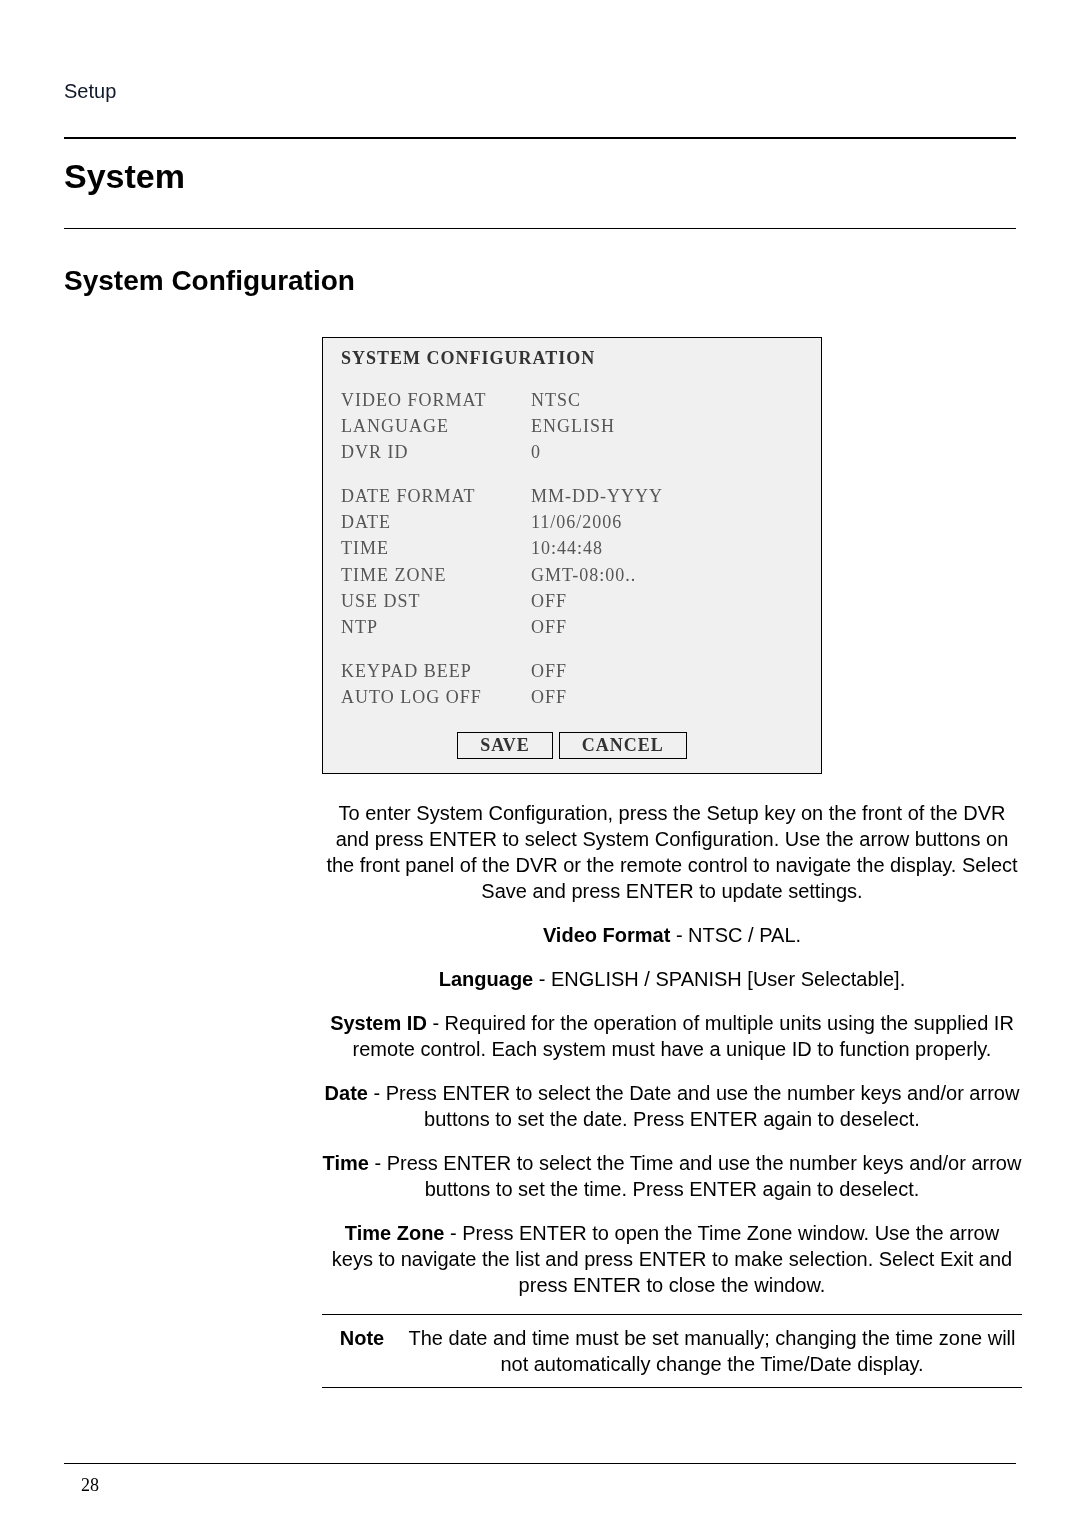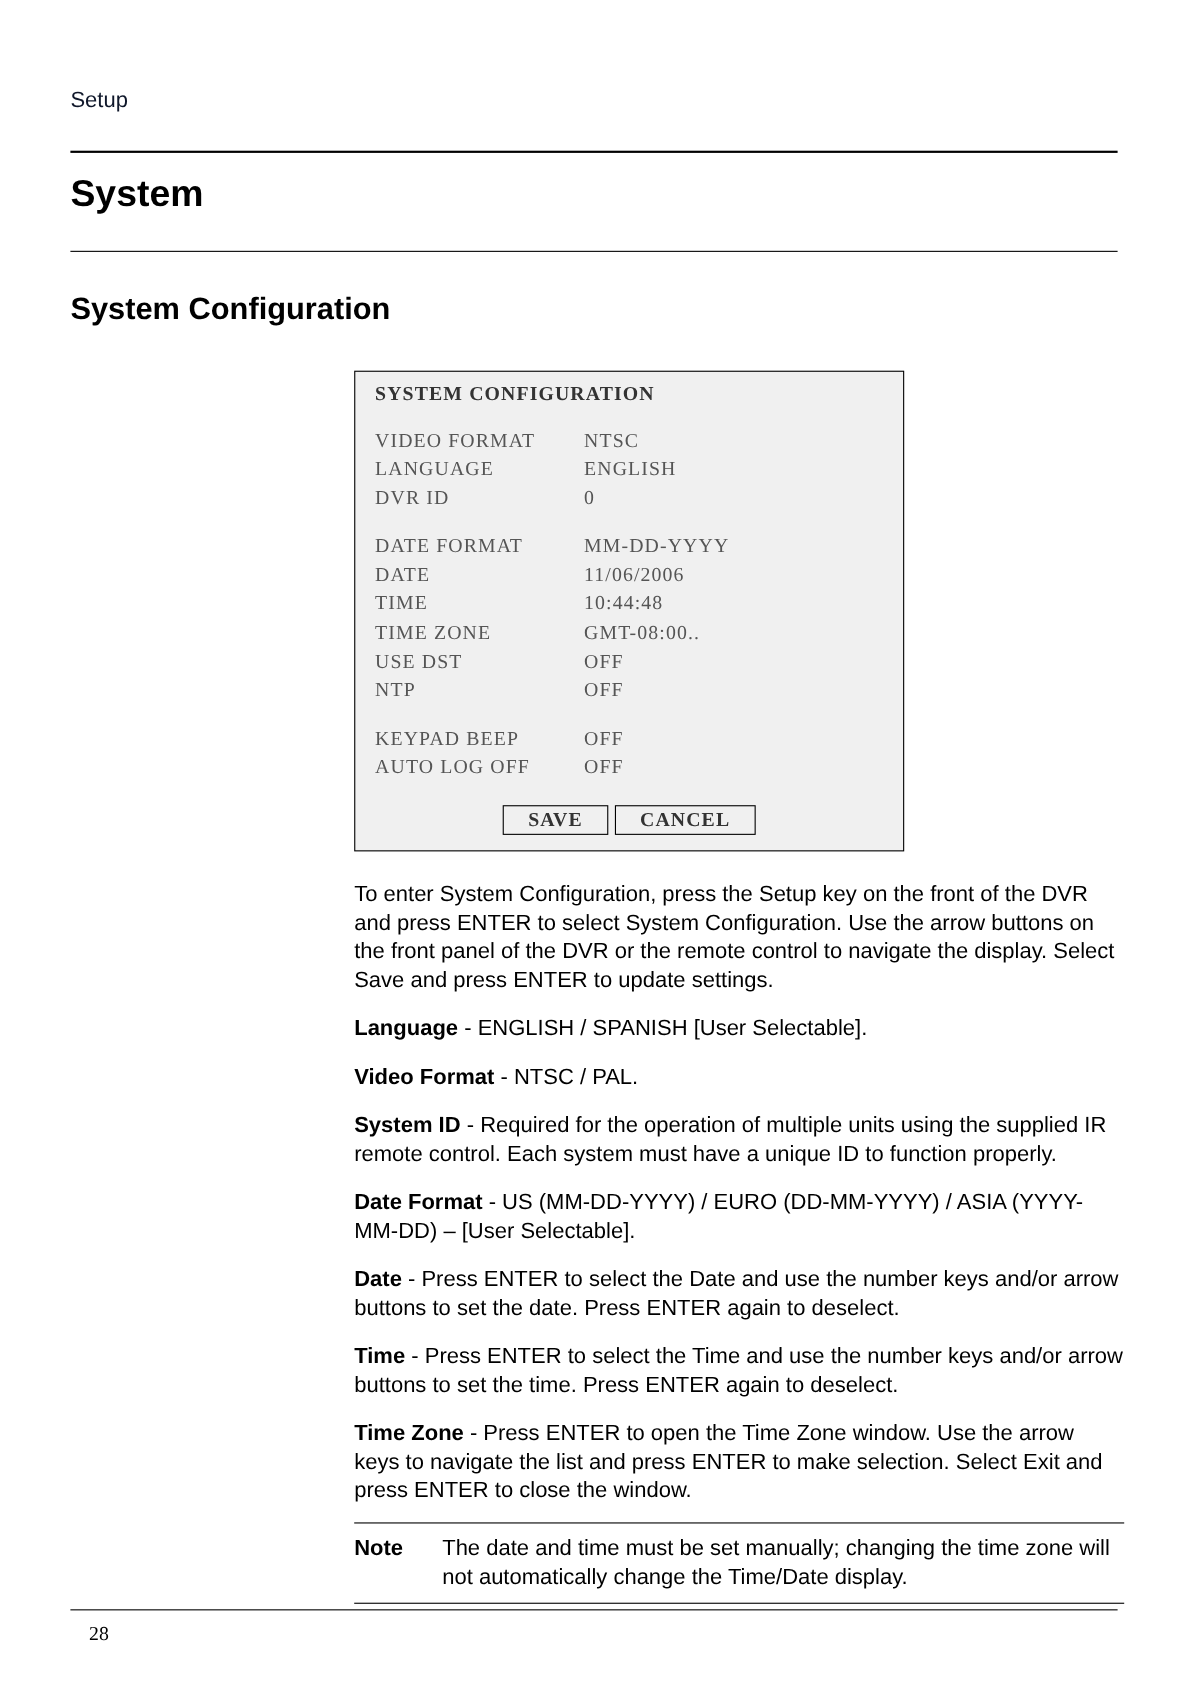--- a/index.html
+++ b/index.html
@@ -79,20 +79,21 @@
       font-weight: bold;
       color: #333;
       letter-spacing: 1px;
     }
     .content {
       margin-left: 258px;
       width: 700px;
       font-size: 20px;
       line-height: 1.3;
       color: #000;
+      text-align: center;
     }
     .content p {
       margin-top: 18px;
     }
     .content .intro {
       margin-top: 26px;
     }
     .bold {
       font-weight: bold;
     }
@@ -194,24 +195,23 @@
   </div>
   <div class="config-buttons">
     <div>SAVE</div>
     <div>CANCEL</div>
   </div>
 </div>
 
 <div class="content">
   <p class="intro">To enter System Configuration, press the Setup key on the front of the DVR and press ENTER to select System Configuration. Use the arrow buttons on the front panel of the DVR or the remote control to navigate the display. Select Save and press ENTER to update settings.</p>
 
+  <p><span class="bold">Video Format</span><span> - NTSC / PAL.</span></p>
   <p><span class="bold">Language</span><span> - ENGLISH / SPANISH [User Selectable].</span></p>
-  <p><span class="bold">Video Format</span><span> - NTSC / PAL.</span></p>
   <p><span class="bold">System ID</span><span> - Required for the operation of multiple units using the supplied IR remote control. Each system must have a unique ID to function properly.</span></p>
-  <p><span class="bold">Date Format</span><span> - US (MM-DD-YYYY) / EURO (DD-MM-YYYY) / ASIA (YYYY-MM-DD) – [User Selectable].</span></p>
   <p><span class="bold">Date</span><span> - Press ENTER to select the Date and use the number keys and/or arrow buttons to set the date. Press ENTER again to deselect.</span></p>
   <p><span class="bold">Time</span><span> - Press ENTER to select the Time and use the number keys and/or arrow buttons to set the time. Press ENTER again to deselect.</span></p>
   <p><span class="bold">Time Zone</span><span> - Press ENTER to open the Time Zone window. Use the arrow keys to navigate the list and press ENTER to make selection. Select Exit and press ENTER to close the window.</span></p>
 
   <hr class="note-rule">
   <div class="note-block">
     <div class="note-label">Note</div>
     <div class="note-text">The date and time must be set manually; changing the time zone will not automatically change the Time/Date display.</div>
   </div>
   <hr class="note-rule" style="margin-top:0">

